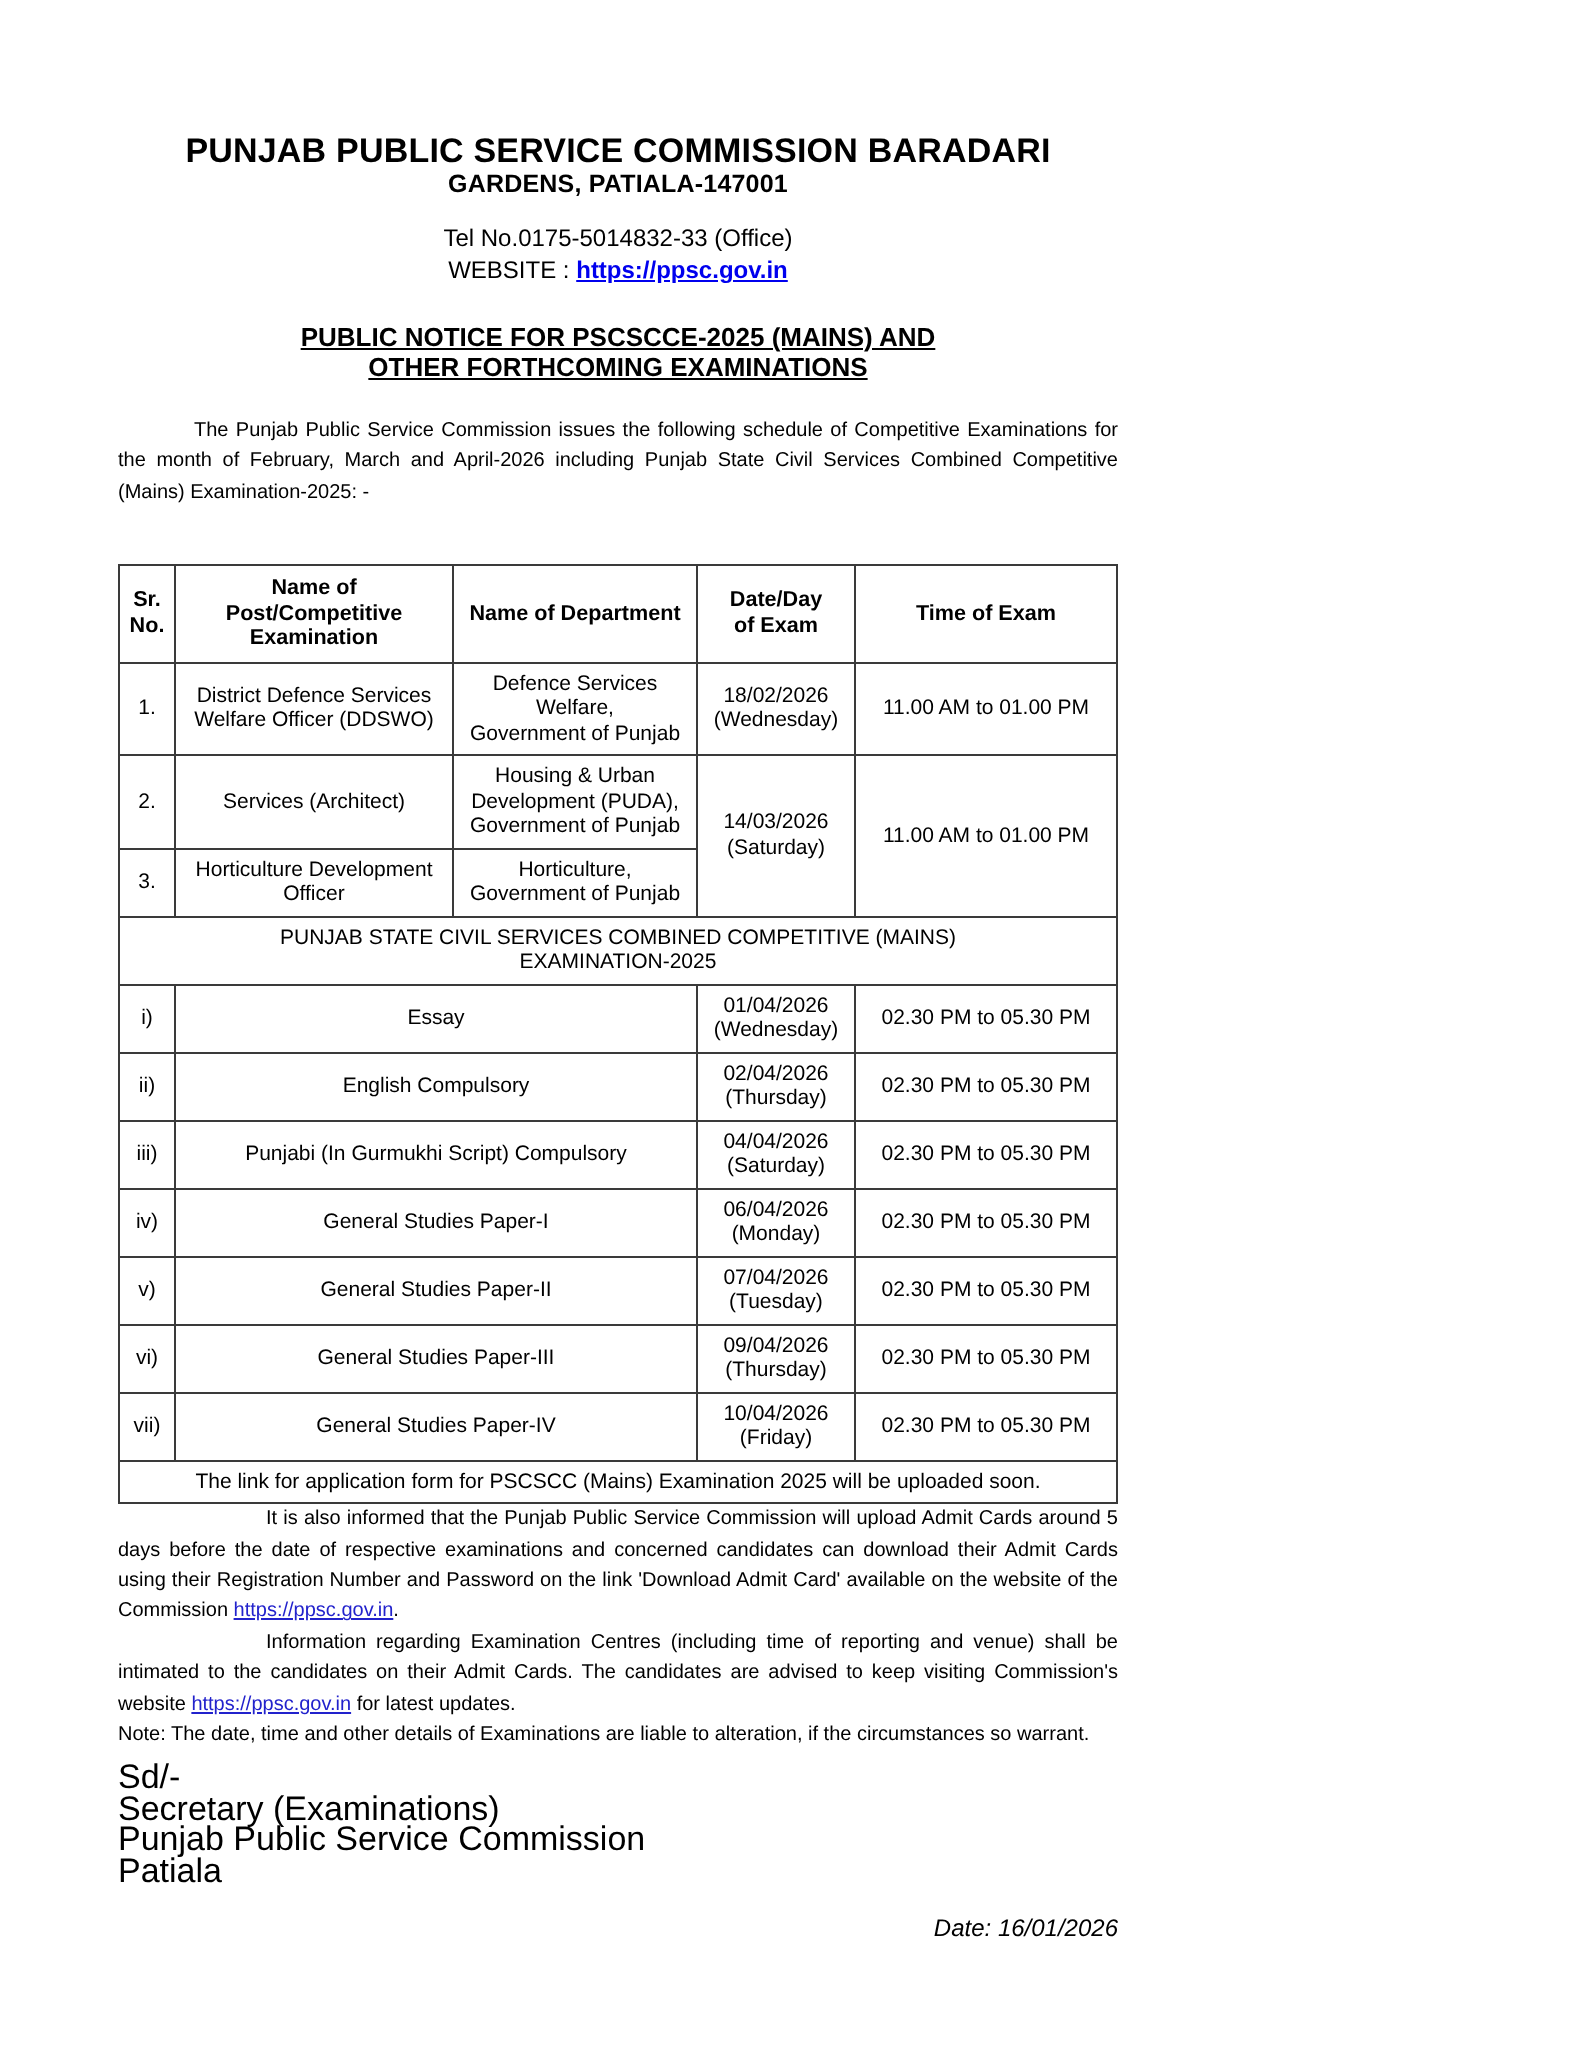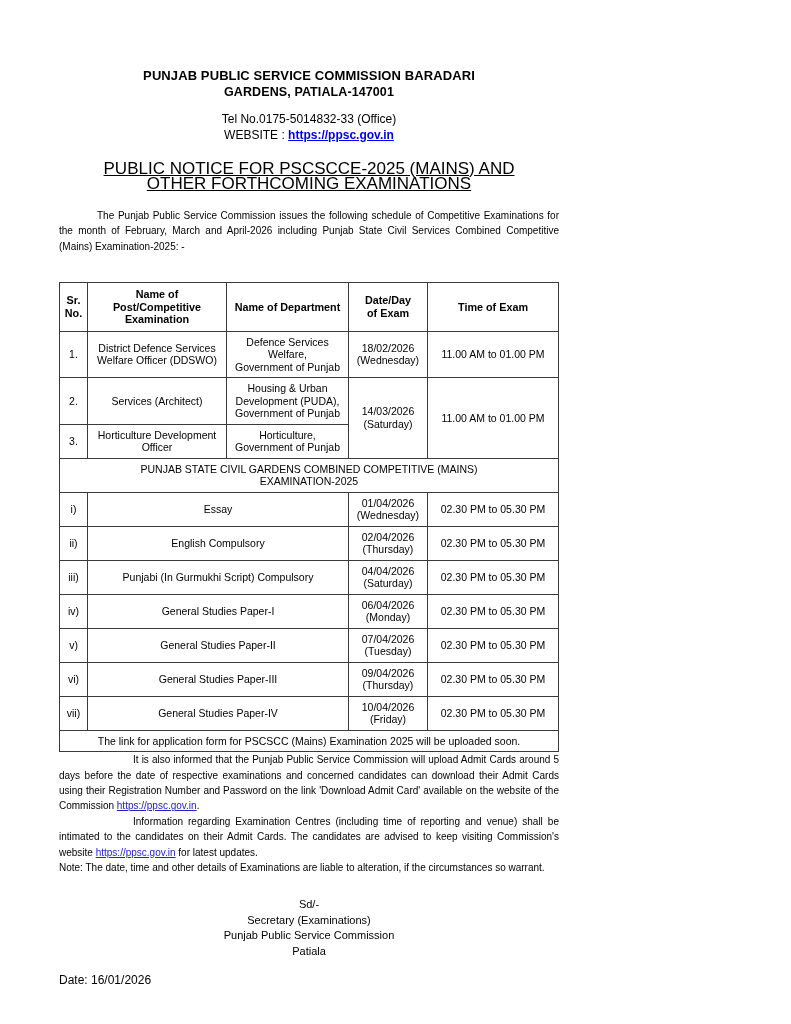--- a/index.html
+++ b/index.html
@@ -26,21 +26,21 @@
     top: 0;
     width: 500px;
   }
 
   
   .letterhead {
     text-align: center;
     padding-top: 68px;
   }
   .lh-line1 {
-    font-size: 13px;
+    font-size: 17px;
     font-weight: bold;
     line-height: 16px;
     letter-spacing: 0.1px;
   }
   .lh-line2 {
     font-size: 12.5px;
     font-weight: bold;
     line-height: 16px;
     letter-spacing: 0.1px;
   }
@@ -55,22 +55,22 @@
   }
   .lh-web .weblink {
     color: #0000EE;
     font-weight: bold;
     text-decoration: underline;
   }
 
   .notice-title {
     text-align: center;
     margin-top: 18px;
-    font-size: 17px;
-    font-weight: normal;
+    font-size: 13px;
+    font-weight: bold;
     line-height: 15px;
   }
   .notice-title span {
     text-decoration: underline;
   }
 
   
   p.para {
     font-size: 10px;
     line-height: 15.4px;
@@ -134,31 +134,32 @@
     line-height: 14px;
   }
 
   .rows-exam td { padding-top: 9px; padding-bottom: 9px; }
 
   
   .para-block { margin-top: 15px; }
   .para-note  { margin-top: 15px; }
 
   .signoff {
-    margin-top: 22px;
-    text-align: center;
-    font-size: 11px;
+    margin-top: 6px;
+    text-align: left;
+    font-size: 17px;
     line-height: 15.4px;
     padding-right: 0px;
   }
   .datefield {
     margin-top: 14px;
     font-size: 12px;
     line-height: 15.4px;
-    text-align: left;
+    text-align: right;
+    font-style: italic;
   }
 </style>
 </head>
 <body>
 
 <div class="page">
   <div class="content">
 
     <div class="letterhead">
       <div class="lh-line1">PUNJAB PUBLIC SERVICE COMMISSION BARADARI</div>
@@ -241,21 +242,21 @@
             <span>Officer</span>
           </td>
           <td>
             <span>Horticulture,</span><br>
             <span>Government of Punjab</span>
           </td>
         </tr>
 
         <tr class="sec-head">
           <td colspan="5">
-            <span>PUNJAB STATE CIVIL GARDENS COMBINED COMPETITIVE (MAINS)</span><br>
+            <span>PUNJAB STATE CIVIL SERVICES COMBINED COMPETITIVE (MAINS)</span><br>
             <span>EXAMINATION-2025</span>
           </td>
         </tr>
 
         <tr class="rows-exam">
           <td class="sr">i)</td>
           <td colspan="2">Essay</td>
           <td>
             <span>01/04/2026</span><br>
             <span>(Wednesday)</span>

